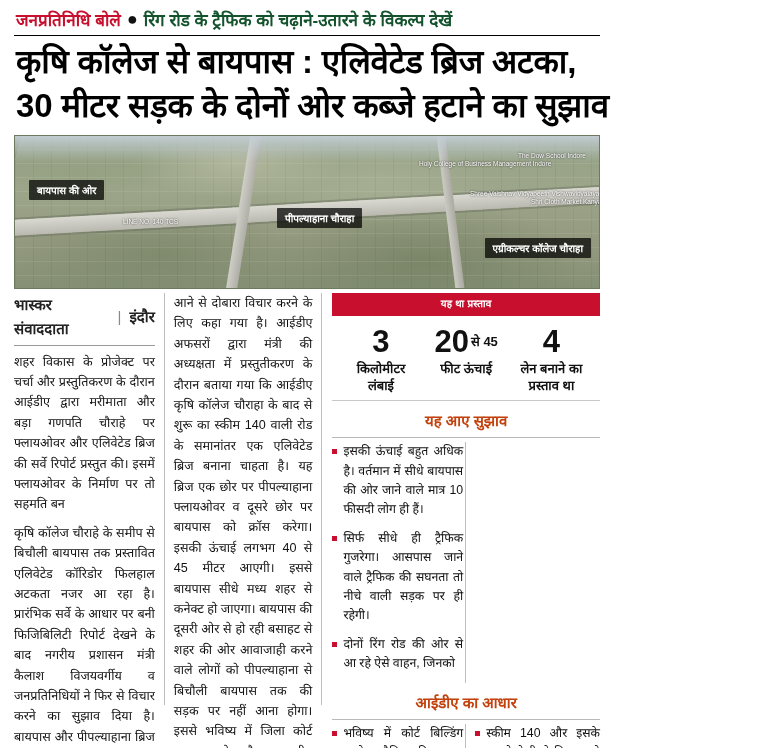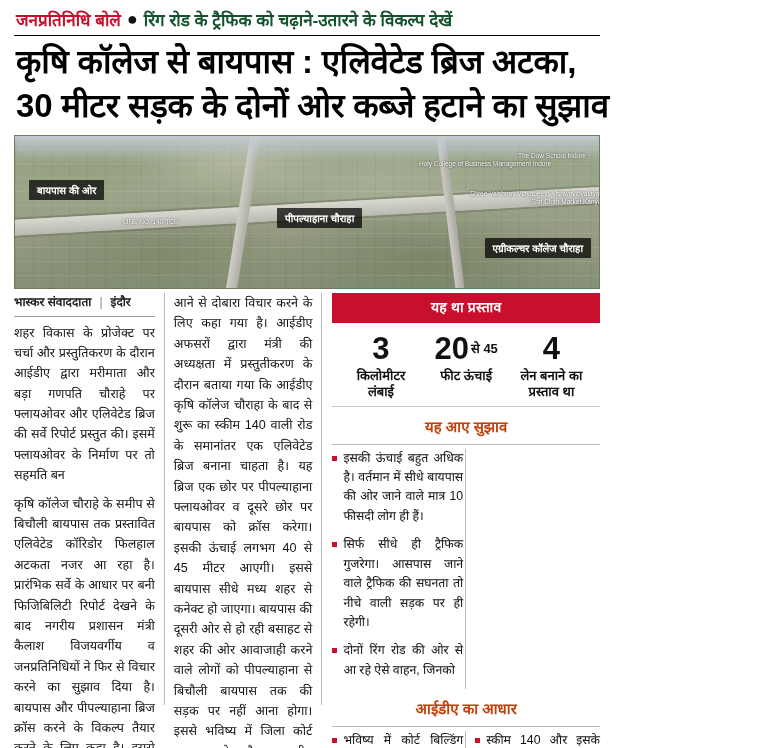--- a/index.html
+++ b/index.html
@@ -170,38 +170,38 @@
     line-height: 1.62;
     text-align: justify;
     color: #111;
   }
   .col p { margin: 0 0 8px 0; }
   .col1 { width: 190px; padding-right: 9px; border-right: 1px solid #bdbdbd; }
   .col2 { width: 196px; padding: 0 9px; border-right: 1px solid #bdbdbd; }
   .col3 { width: 352px; padding-left: 10px; }
 
   .byline {
-    font-size: 12px;
+    font-size: 15px;
     font-weight: bold;
     color: #222;
     border-bottom: 1px solid #999;
     padding-bottom: 3px;
     margin-bottom: 6px;
     display: flex;
     gap: 8px;
     align-items: center;
   }
   .byline .sep { color: #888; font-weight: normal; }
   .byline .city { font-weight: bold; }
 
   
   .redbar {
     background: #c8102e;
     color: #fff;
-    font-size: 14px;
+    font-size: 10px;
     font-weight: bold;
     text-align: center;
     padding: 3px 0 4px 0;
     letter-spacing: .2px;
   }
   .stats {
     display: flex;
     justify-content: space-between;
     padding: 10px 6px 6px 6px;
     border-bottom: 1px solid #c9c9c9;

